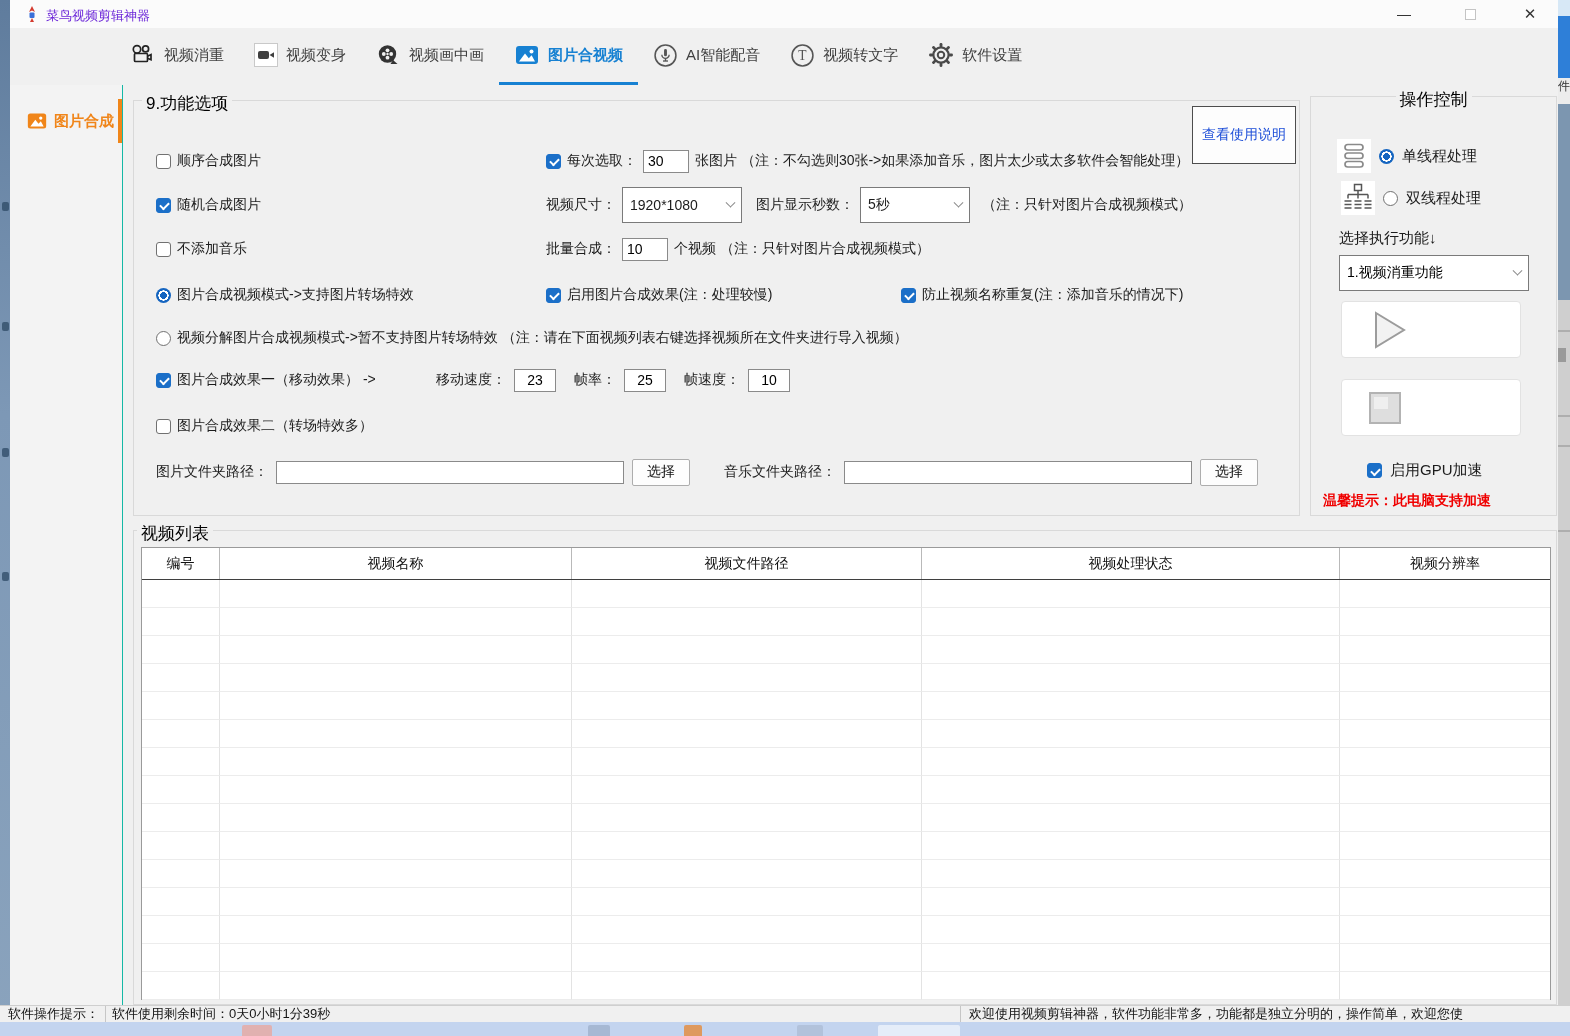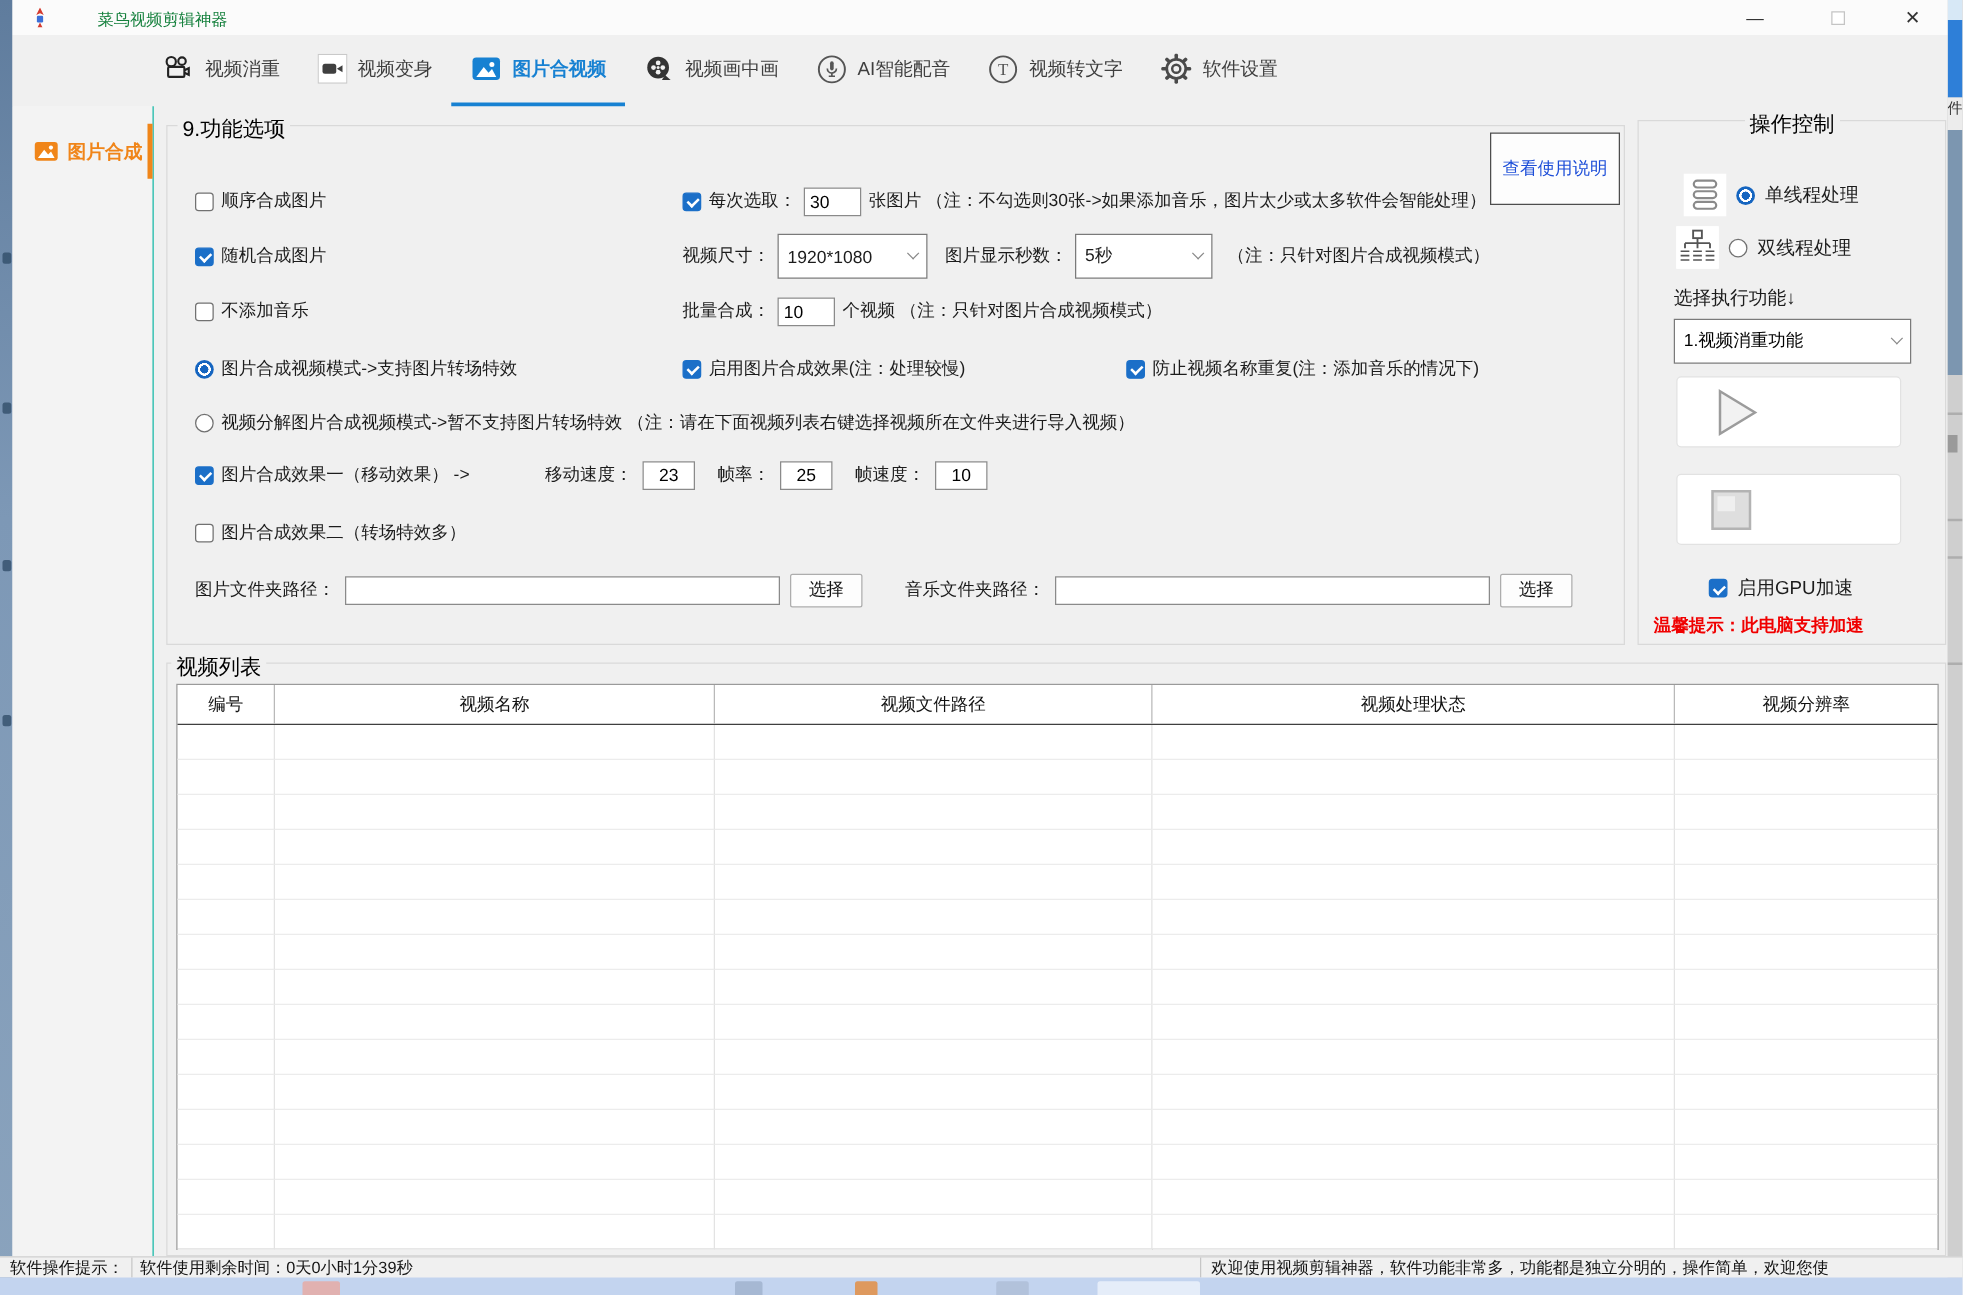--- a/index.html
+++ b/index.html
@@ -10,21 +10,21 @@
   #desktop-left { left:0; top:0; width:10px; height:1036px; background:linear-gradient(180deg,#5f7c9d,#7d98b6 40%,#8aa3bd); }
   #desktop-left .mark { position:absolute; left:2px; width:7px; height:9px; background:#2e4a66; border-radius:2px; opacity:.75; }
 
   
   #edge-right { left:1558px; top:0; width:12px; height:1022px; background:#cfcfcf; overflow:hidden; }
   #edge-right .seg { position:absolute; left:0; width:12px; }
   .seam { position:absolute; left:0; width:12px; height:2px; background:#aeaeae; }
 
   
   #titlebar { left:10px; top:0; width:1548px; height:28px; background:#fbfbfb; }
-  #title-text { left:36px; top:7px; font-size:13px; color:#15803d;margin-left:32px; }
+  #title-text { left:36px; top:7px; font-size:13px; color:#6d28d9; }
   .winbtn { top:0; width:44px; height:28px; display:flex; align-items:center; justify-content:center; color:#333; font-size:14px; }
   #btn-min { left:1372px; }
   #btn-max { left:1438px; }
   #btn-max .maxbox { width:11px; height:11px; border:1px solid #c4c4c4; background:#fff; }
   #btn-close { left:1498px; font-size:15px; }
 
   
   #tabbar { left:10px; top:28px; width:1548px; height:57px; background:#f0f0f0; display:flex; align-items:stretch; padding-left:103px; }
   .tab { display:flex; align-items:center; gap:8px; padding:0 15px; border-bottom:3px solid transparent; cursor:default; }
   .tab .tlabel { font-size:15px; color:#3f3f3f; white-space:nowrap; }
@@ -146,39 +146,39 @@
     <span class="tlabel">视频消重</span>
   </div>
   <div class="tab">
     <svg width="24" height="24" viewBox="0 0 24 24">
       <rect x="0.5" y="0.5" width="23" height="23" fill="#fff" stroke="#c9c9c9"></rect>
       <rect x="4" y="8" width="11" height="8" rx="2" fill="#3f3f3f"></rect>
       <polygon points="15.5,12 20,9.2 20,14.8" fill="#3f3f3f"></polygon>
     </svg>
     <span class="tlabel">视频变身</span>
   </div>
-  <div class="tab active">
-    <svg width="26" height="24" viewBox="0 0 24 24">
-      <rect x="1" y="3" width="22" height="18" rx="3" fill="#1781d2"></rect>
-      <circle cx="16.5" cy="8.5" r="2" fill="#fff"></circle>
-      <polygon points="4,18.5 10,10.5 13.8,15.2 16.6,12.2 20,18.5" fill="#fff"></polygon>
-    </svg>
-    <span class="tlabel">图片合视频</span>
-  </div>
   <div class="tab">
     <svg width="25" height="24" viewBox="0 0 24 24">
       <circle cx="11" cy="11" r="8.7" fill="#333"></circle>
       <circle cx="11" cy="7.3" r="1.9" fill="#f0f0f0"></circle>
         <circle cx="7.3" cy="11" r="1.9" fill="#f0f0f0"></circle>
       <circle cx="14.7" cy="11" r="1.9" fill="#f0f0f0"></circle>
         <circle cx="11" cy="14.7" r="1.9" fill="#f0f0f0"></circle>
       <circle cx="11" cy="11" r="1.2" fill="#f0f0f0"></circle>
       <path d="M16.5 17 L21 21 L14 21 Z" fill="#333"></path>
     </svg>
     <span class="tlabel">视频画中画</span>
+  </div>
+  <div class="tab active">
+    <svg width="26" height="24" viewBox="0 0 24 24">
+      <rect x="1" y="3" width="22" height="18" rx="3" fill="#1781d2"></rect>
+      <circle cx="16.5" cy="8.5" r="2" fill="#fff"></circle>
+      <polygon points="4,18.5 10,10.5 13.8,15.2 16.6,12.2 20,18.5" fill="#fff"></polygon>
+    </svg>
+    <span class="tlabel">图片合视频</span>
   </div>
   <div class="tab">
     <svg width="25" height="25" viewBox="0 0 24 24">
       <circle cx="12" cy="12" r="10" fill="none" stroke="#555" stroke-width="1.5"></circle>
       <rect x="10.6" y="5.8" width="2.8" height="7" rx="1.4" fill="#555"></rect>
       <path d="M8.5 11.3a3.5 3.5 0 0 0 7 0" fill="none" stroke="#555" stroke-width="1.3"></path>
       <line x1="12" y1="14.8" x2="12" y2="17.3" stroke="#555" stroke-width="1.3"></line>
       <line x1="9.6" y1="17.3" x2="14.4" y2="17.3" stroke="#555" stroke-width="1.3"></line>
     </svg>
     <span class="tlabel">AI智能配音</span>
@@ -324,21 +324,21 @@
       <span>音乐文件夹路径：</span>
       <input class="inp path" style="">
       <button class="btn-sm">选择</button>
     </span>
   </div>
 </div>
 
 <div id="control-group" class="abs groupbox">
   <span class="legend">操作控制</span>
 
-  <div class="ct-row" style="left:36px;top:42px">
+  <div class="ct-row" style="left:26px;top:42px">
     <svg class="thread-icon" viewBox="0 0 34 34">
       <rect width="34" height="34" fill="#fff"></rect>
       <g fill="none" stroke="#8a8a8a" stroke-width="1.7">
         <rect x="8" y="5.5" width="18" height="5.5" rx="2.75"></rect>
         <rect x="8" y="14" width="18" height="5.5" rx="2.75"></rect>
         <rect x="8" y="22.5" width="18" height="5.5" rx="2.75"></rect>
       </g>
     </svg>
     <span class="rad on"></span>
     <span>单线程处理</span>

